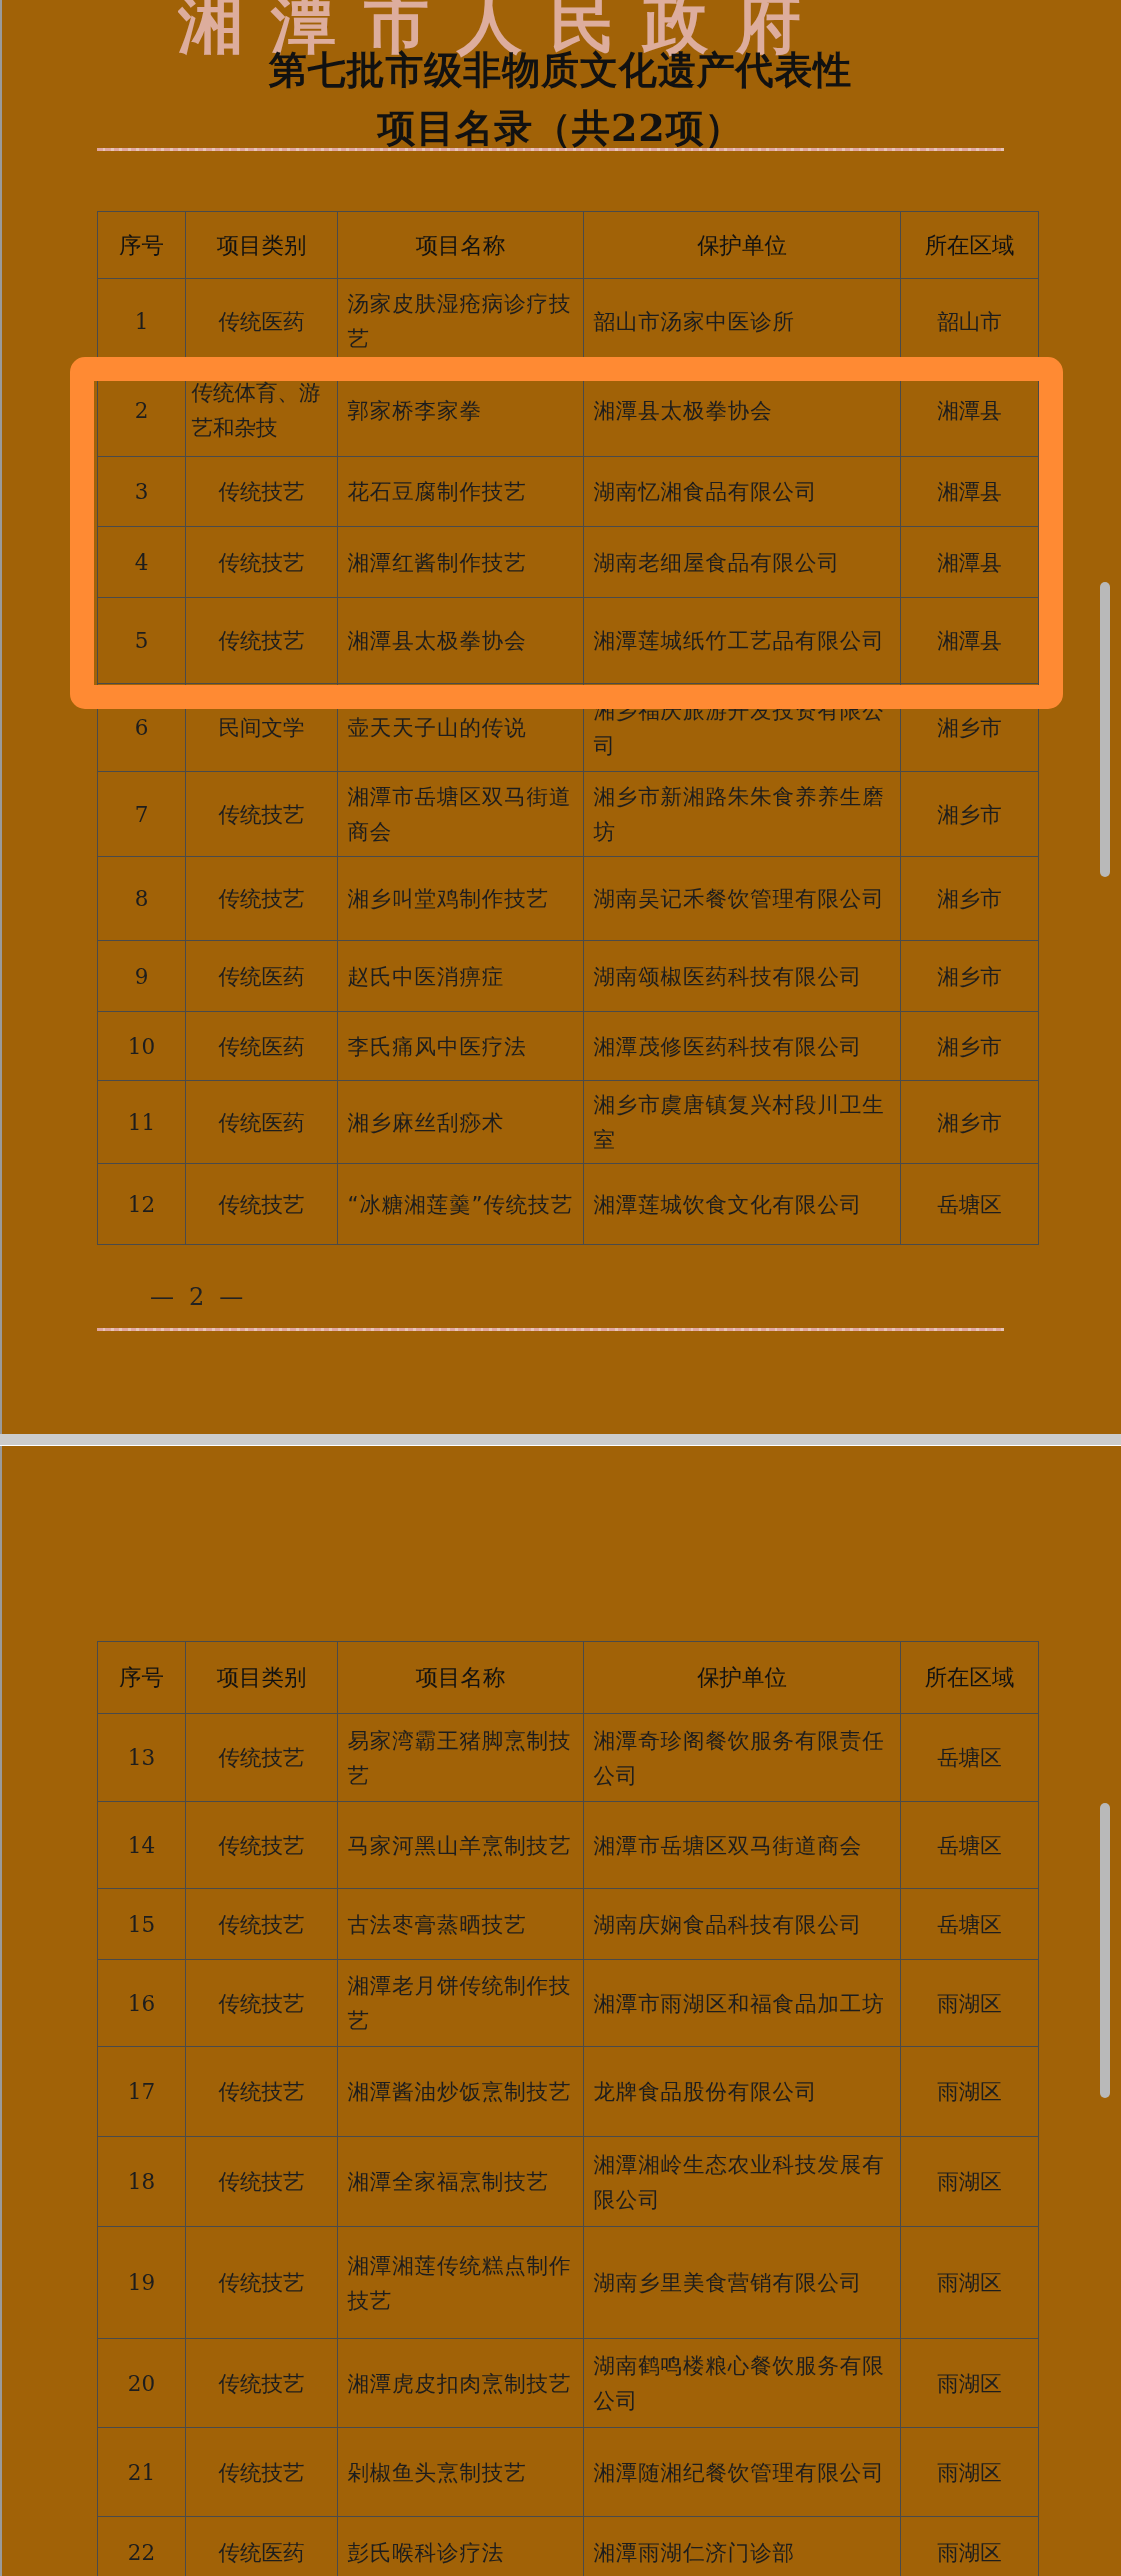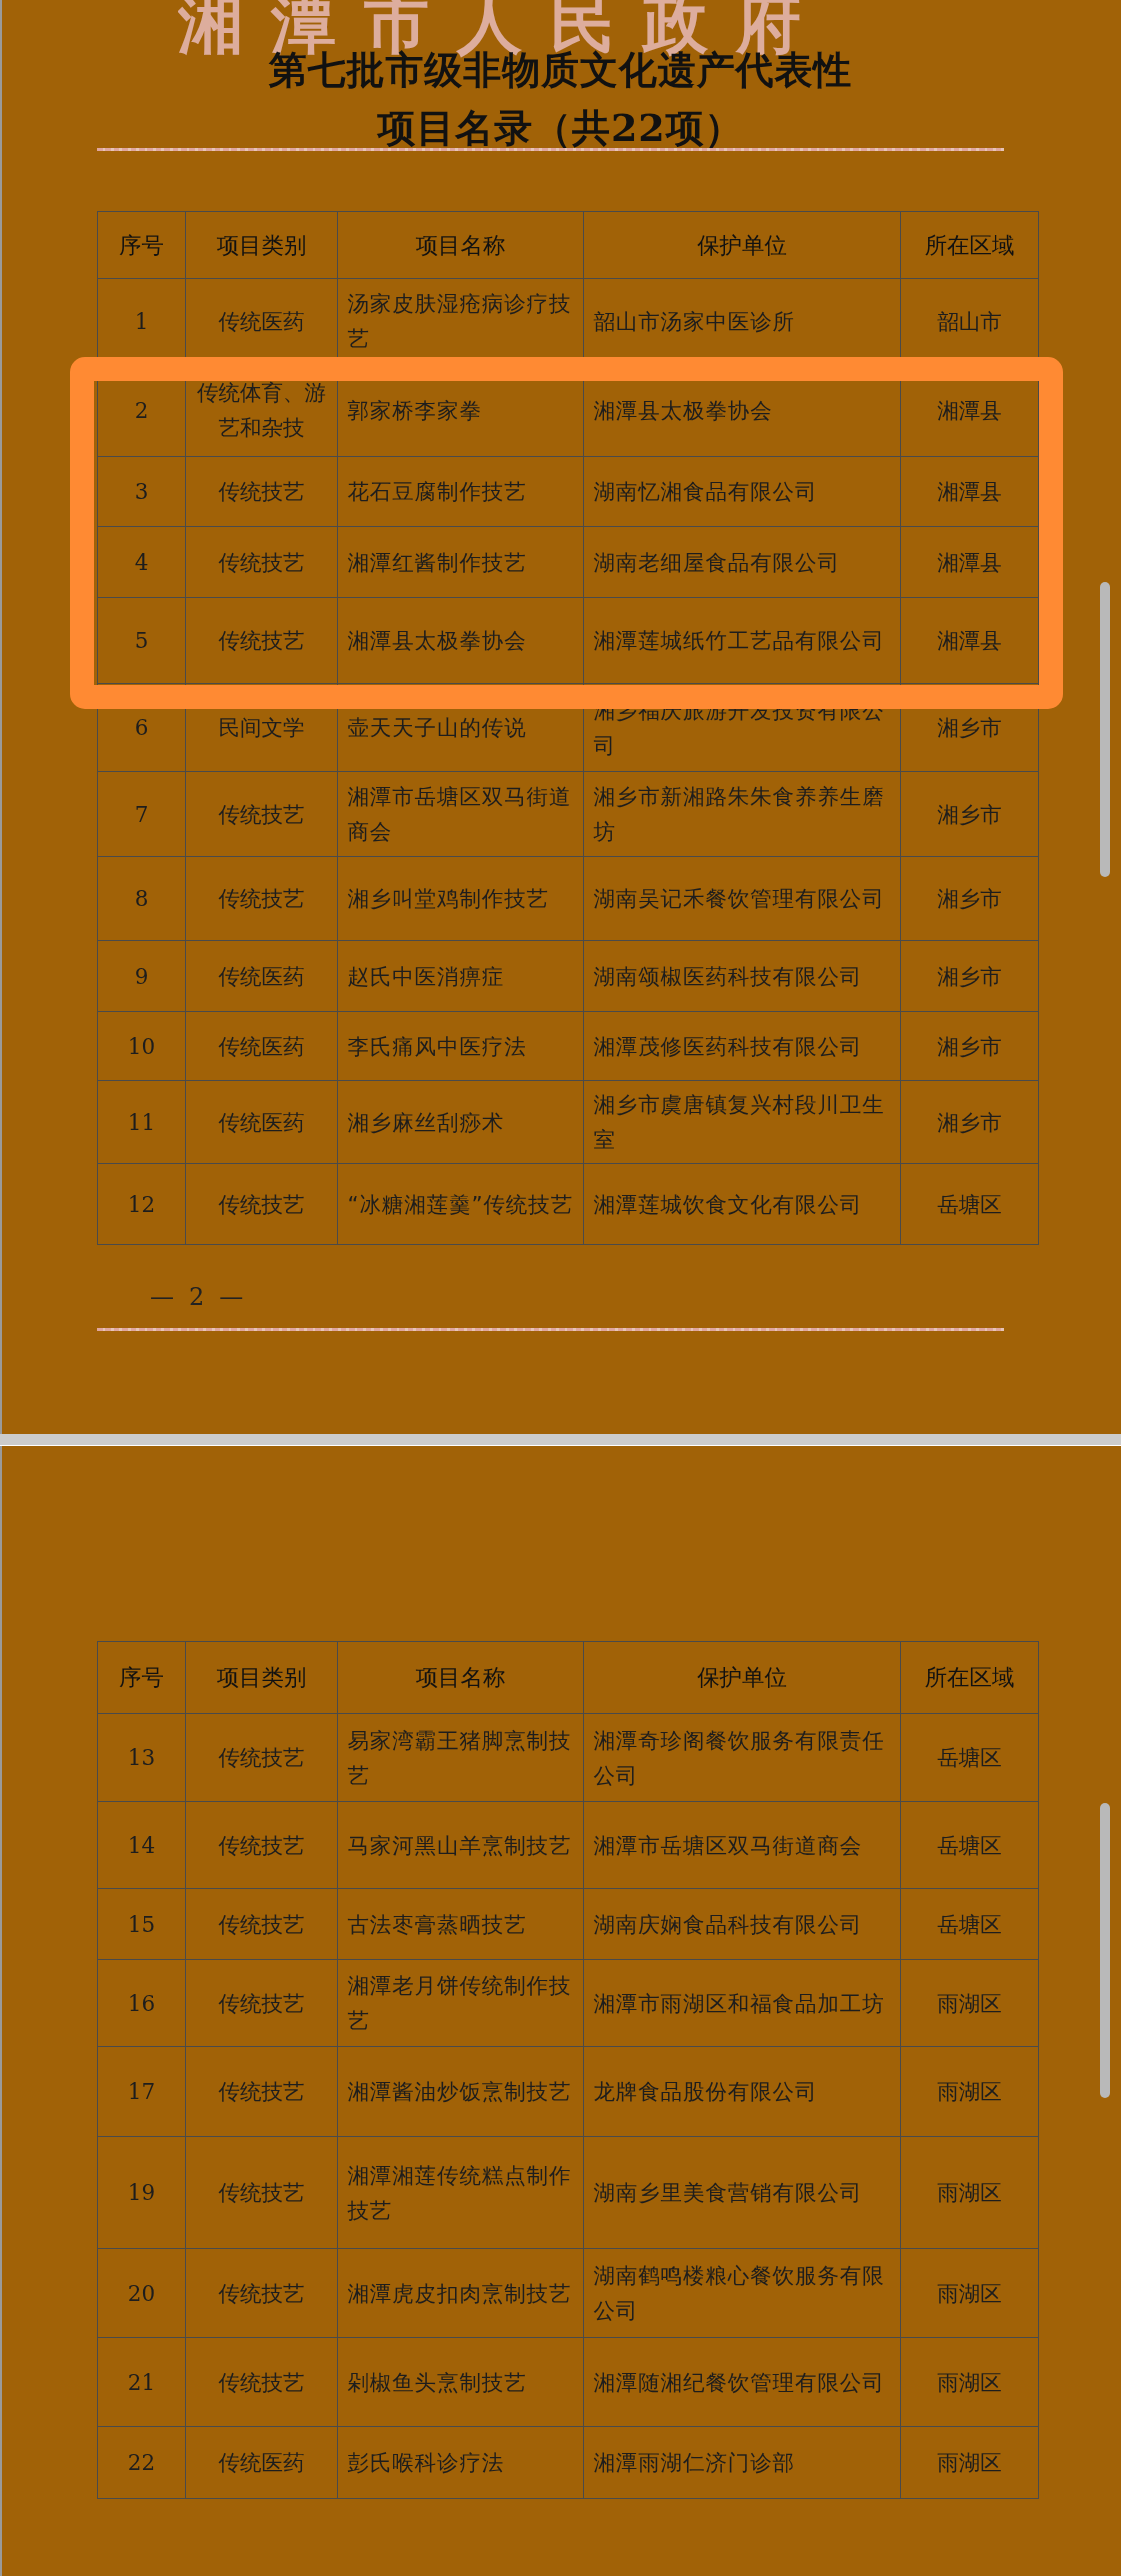--- a/index.html
+++ b/index.html
@@ -106,21 +106,21 @@
     <tbody>
       <tr style="height:85px">
         <td class="c-no">1</td>
         <td class="c-cat">传统医药</td>
         <td class="c-name">汤家皮肤湿疮病诊疗技艺</td>
         <td class="c-unit">韶山市汤家中医诊所</td>
         <td class="c-area">韶山市</td>
       </tr>
       <tr style="height:93px">
         <td class="c-no">2</td>
-        <td class="c-cat" style="text-align:center">传统体育、游艺和杂技</td>
+        <td class="c-cat" style="text-align:left">传统体育、游艺和杂技</td>
         <td class="c-name">郭家桥李家拳</td>
         <td class="c-unit">湘潭县太极拳协会</td>
         <td class="c-area">湘潭县</td>
       </tr>
       <tr style="height:70px">
         <td class="c-no">3</td>
         <td class="c-cat">传统技艺</td>
         <td class="c-name">花石豆腐制作技艺</td>
         <td class="c-unit">湖南忆湘食品有限公司</td>
         <td class="c-area">湘潭县</td>
@@ -249,20 +249,27 @@
       <td class="c-unit">湘潭市雨湖区和福食品加工坊</td>
       <td class="c-area">雨湖区</td>
     </tr>
     <tr style="height:90px">
       <td class="c-no">17</td>
       <td class="c-cat">传统技艺</td>
       <td class="c-name">湘潭酱油炒饭烹制技艺</td>
       <td class="c-unit">龙牌食品股份有限公司</td>
       <td class="c-area">雨湖区</td>
     </tr>
+    <tr style="height:90px">
+      <td class="c-no">18</td>
+      <td class="c-cat">传统技艺</td>
+      <td class="c-name">湘潭全家福烹制技艺</td>
+      <td class="c-unit">湘潭湘岭生态农业科技发展有限公司</td>
+      <td class="c-area">雨湖区</td>
+    </tr>
     <tr style="height:112px">
       <td class="c-no">19</td>
       <td class="c-cat">传统技艺</td>
       <td class="c-name">湘潭湘莲传统糕点制作技艺</td>
       <td class="c-unit">湖南乡里美食营销有限公司</td>
       <td class="c-area">雨湖区</td>
     </tr>
     <tr style="height:89px">
       <td class="c-no">20</td>
       <td class="c-cat">传统技艺</td>

